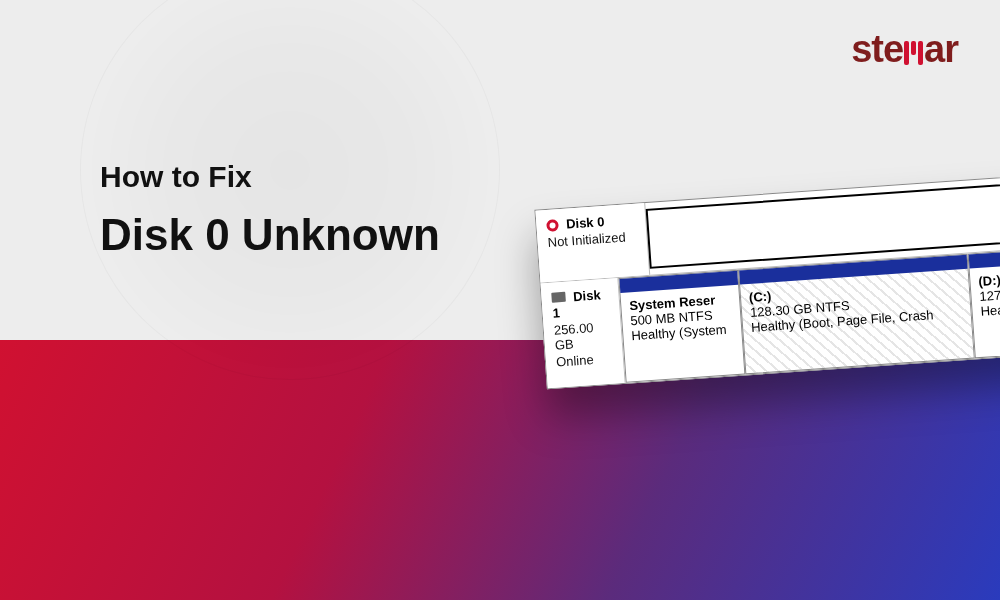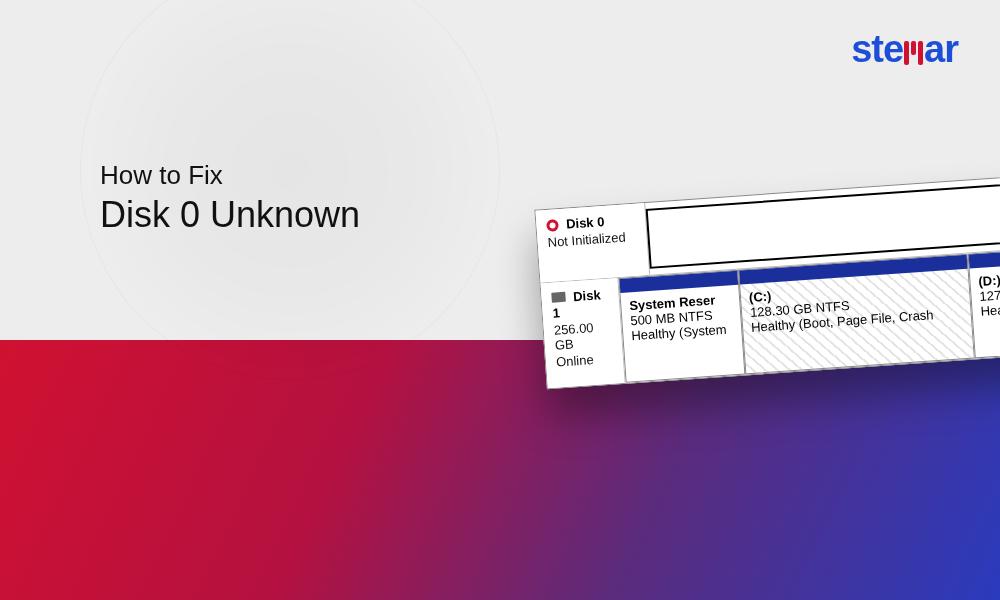--- a/index.html
+++ b/index.html
@@ -34,21 +34,21 @@
   width: 420px; height: 420px;
   border-radius: 50%;
   background: radial-gradient(circle at 50% 50%, rgba(0,0,0,0.03) 0%, rgba(0,0,0,0.02) 40%, rgba(0,0,0,0) 70%);
   border: 1px solid rgba(0,0,0,0.03);
 }
 .logo {
   position: absolute;
   top: 28px; right: 42px;
   font-size: 38px;
   font-weight: 700;
-  color: #1d4ed8;
+  color: #7f1d1d;
   letter-spacing: -1px;
 }
 .logo .bars {
   display: inline-block;
   vertical-align: -3px;
 }
 .logo .bars span {
   display: inline-block;
   width: 5px;
   background: #d01131;
@@ -58,28 +58,28 @@
 .logo .bars span:nth-child(1){height:24px;}
 .logo .bars span:nth-child(2){height:14px; vertical-align: 10px;}
 .logo .bars span:nth-child(3){height:24px;}
 .headline {
   position: absolute;
   top: 160px;
   left: 100px;
   color: #111;
 }
 .headline .line1 {
-  font-size: 26px;
-  font-weight: 400;
-  margin-bottom: 3px;
+  font-size: 30px;
+  font-weight: 700;
+  margin-bottom: 16px;
 }
 .headline .line2,
 .headline .line3 {
-  font-size: 36px;
-  font-weight: 400;
+  font-size: 44px;
+  font-weight: 700;
   line-height: 1.15;
 }
 
 
 .dm-window {
   position: absolute;
   top: 190px;
   left: 540px;
   width: 560px;
   background: #fff;

